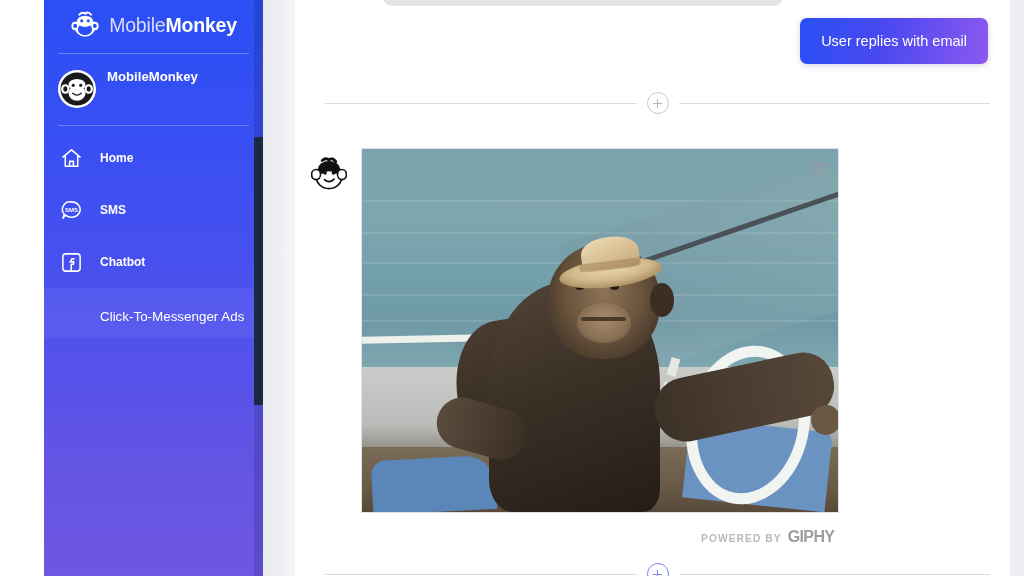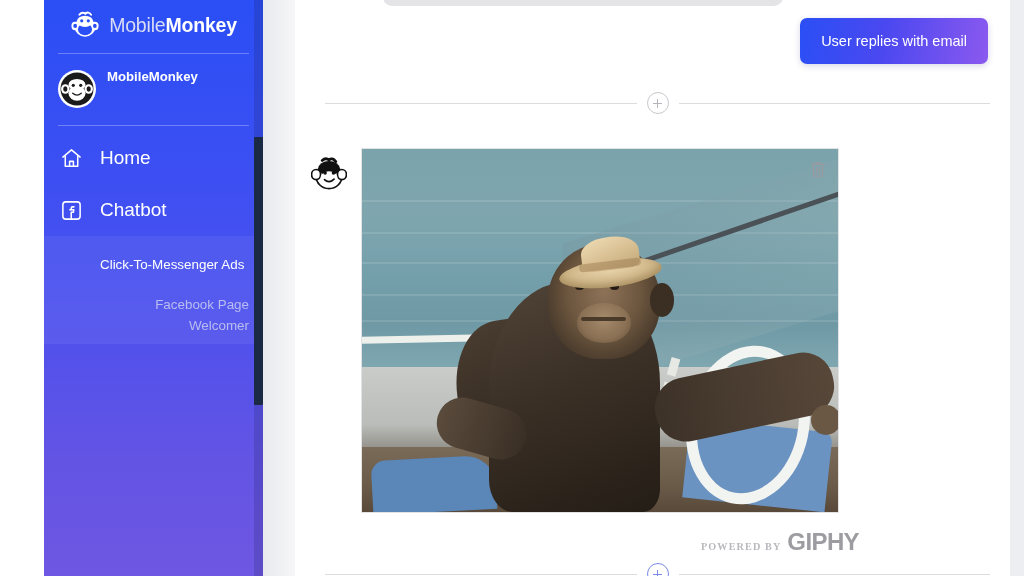--- a/index.html
+++ b/index.html
@@ -46,21 +46,21 @@
   .bot-name { font-weight: 700; color: #ffffff; }
   .bot-sub { font-weight: 400; color: #f0f1fb; }
 
   .nav { margin-top: 6px; }
   .nav-item {
     display: flex; align-items: center;
     height: 52px; padding-left: 12px;
     gap: 14px; cursor: pointer;
   }
   .nav-ico { width: 30px; height: 30px; flex: 0 0 30px; display:flex; align-items:center; justify-content:center; }
-  .nav-label { font-size: 19px; color: #ffffff; font-weight: 400; white-space: nowrap; }
+  .nav-label { font-size: 12px; color: #ffffff; font-weight: 700; white-space: nowrap; }
   .badge {
     margin-left: 9px;
     background: #f72b5e; color:#fff;
     font-size: 10.5px; font-weight: 700;
     border-radius: 999px;
     padding: 2.5px 6.5px 3px 6.5px;
     line-height: 1;
   }
 
   .submenu { padding-top: 6px; background: rgba(255,255,255,0.06); }
@@ -145,22 +145,22 @@
   }
   .trash-btn {
     position: absolute; right: 162px; top: 10px;
     width: 20px; height: 22px; cursor: pointer;
   }
   .giphy-credit {
     position: absolute; left: 390px; top: 380px;
     display: flex; align-items: baseline; gap: 6px;
     user-select: none;
   }
-  .giphy-credit .pw { font-size: 10.2px; letter-spacing: 1.1px; color:#b9b9bd; font-weight: 700; font-family: Liberation Serif, serif; }
-  .giphy-credit .gp { font-size: 24px; letter-spacing: -0.6px; color:#9c9ca1; font-weight: 700; }
+  .giphy-credit .pw { font-size: 10.2px; letter-spacing: 1.1px; color:#b9b9bd; font-weight: 700; }
+  .giphy-credit .gp { font-size: 16px; letter-spacing: -0.6px; color:#9c9ca1; font-weight: 700; }
 
   
   .scene { position:absolute; inset:0; }
   .sky-water {
     position:absolute; inset:0;
     background: linear-gradient(180deg,#7ba3ac 0%, #7fa6af 18%, #74a0ab 34%, #6e99a5 48%, #7fa7b0 60%, #8fb0b6 70%, #c9ccc9 72%, #cfd1cd 100%);
   }
   .water-streak { position:absolute; left:0; right:0; height:2px; background: rgba(255,255,255,0.12); }
   .boat-rail {
     position:absolute; left:0; top:51%; width:56%; height:7px;
@@ -338,38 +338,44 @@
             <path d="M3 10.5 12 3l9 7.5"></path>
               <path d="M5.5 9.5V20h13V9.5"></path>
               <path d="M10 20v-5h4v5"></path>
           </svg>
         </span>
         <span class="nav-label">Home</span>
       </div>
 
 
 
+      <div class="nav-item">
+        <span class="nav-ico">
+          <svg viewBox="0 0 24 24" width="23" height="23" fill="none" stroke="#ffffff" stroke-width="1.6" stroke-linejoin="round">
+            <path d="M12 3a9 8 0 1 1 -6.2 13.8L3 20l1.4-4A8 8 0 0 1 12 3z"></path>
+            <text x="12" y="13.4" font-size="6.2" fill="#ffffff" stroke="none" text-anchor="middle" font-family="Liberation Sans, sans-serif" font-weight="700">SMS</text>
+          </svg>
+        </span>
+        <span class="nav-label">SMS</span>
+      </div>
 
       <div class="nav-item">
         <span class="nav-ico">
           <svg viewBox="0 0 24 24" width="23" height="23" fill="none" stroke="#ffffff" stroke-width="1.6" stroke-linejoin="round">
             <rect x="3" y="3" width="18" height="18" rx="3"></rect>
             <path d="M14.6 8.2h-1.5c-.9 0-1.4.5-1.4 1.4v1.6h2.7l-.4 2.6h-2.3V20" stroke-linecap="round"></path>
             <path d="M9.7 11.2h2"></path>
           </svg>
         </span>
         <span class="nav-label">Chatbot</span>
       </div>
 
       <div class="submenu">
         <div class="sub-item active">
           <span>Click-To-Messenger Ads</span>
-        </div>
-        <div class="sub-item dim">
-          <span>Facebook Page Welcomer</span>
         </div>
       </div>
     </nav>
 
     <div id="sb-track">
       <div id="sb-thumb"></div>
     </div>
   </div>
 
   <div id="gutter"></div>

